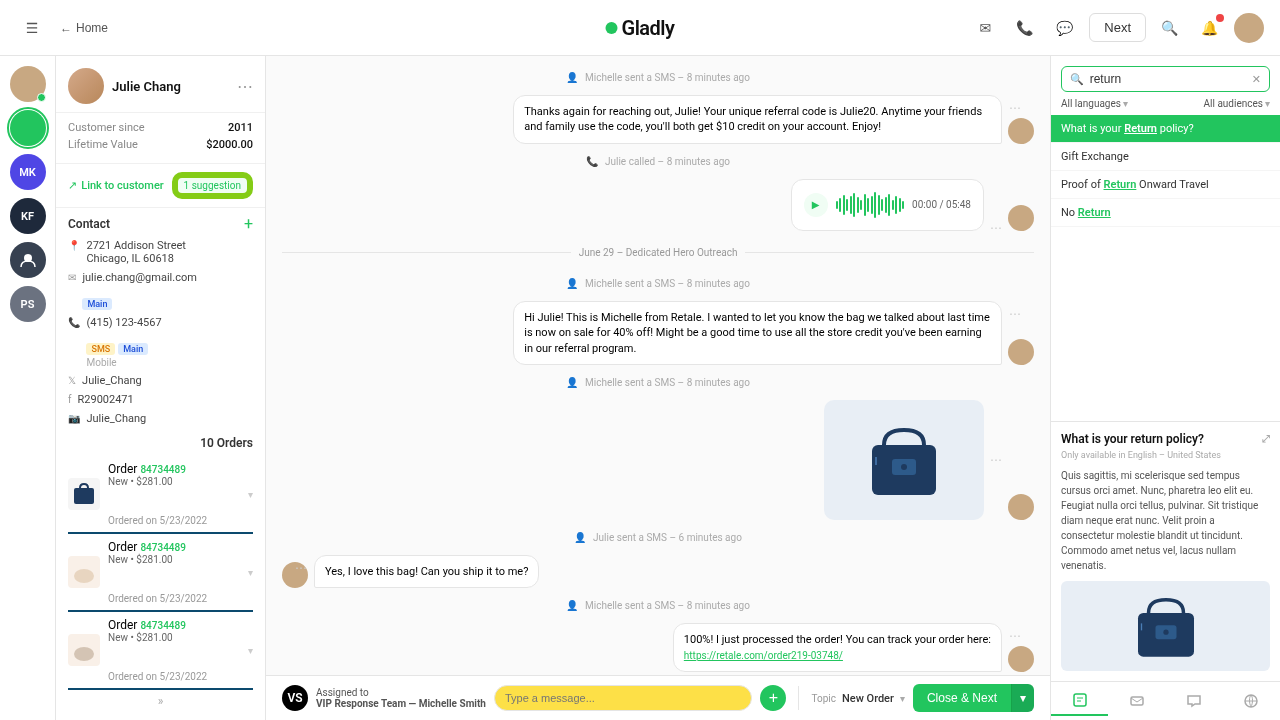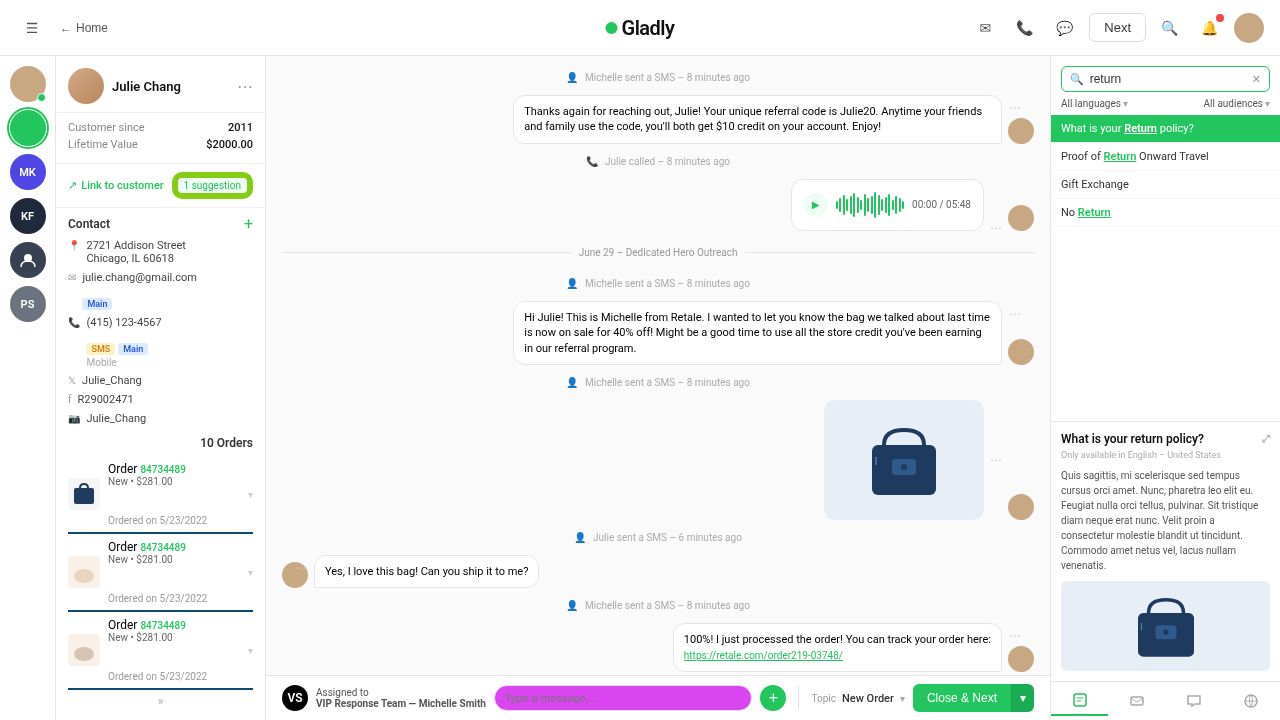--- a/index.html
+++ b/index.html
@@ -469,21 +469,21 @@
       font-weight: 600;
     }
     .chat-input-area {
       flex: 1;
       display: flex;
       align-items: center;
       gap: 8px;
       padding: 6px 10px;
       border: 1px solid #e5e5e5;
       border-radius: 20px;
-      background: #d946ef;
+      background: #fde047;
     }
     .chat-input {
       flex: 1;
       border: none;
       background: none;
       outline: none;
       font-size: 11px;
       color: #333;
     }
     .add-btn {
@@ -1010,24 +1010,24 @@
           <span class="chevron">▾</span>
         </div>
       </div>
 
       <div class="results-list">
 
         <div class="result-item active">
           What is your <span class="highlight">Return</span> policy?
         </div>
         <div class="result-item">
+          Gift Exchange
+        </div>
+        <div class="result-item">
           Proof of <span class="highlight">Return</span> Onward Travel
-        </div>
-        <div class="result-item">
-          Gift Exchange
         </div>
         <div class="result-item">
           No <span class="highlight">Return</span>
         </div>
       </div>
 
       <div class="article-detail">
         <div class="article-title">
           <span>What is your return policy?</span>
           <span class="expand-icon">⤢</span>

